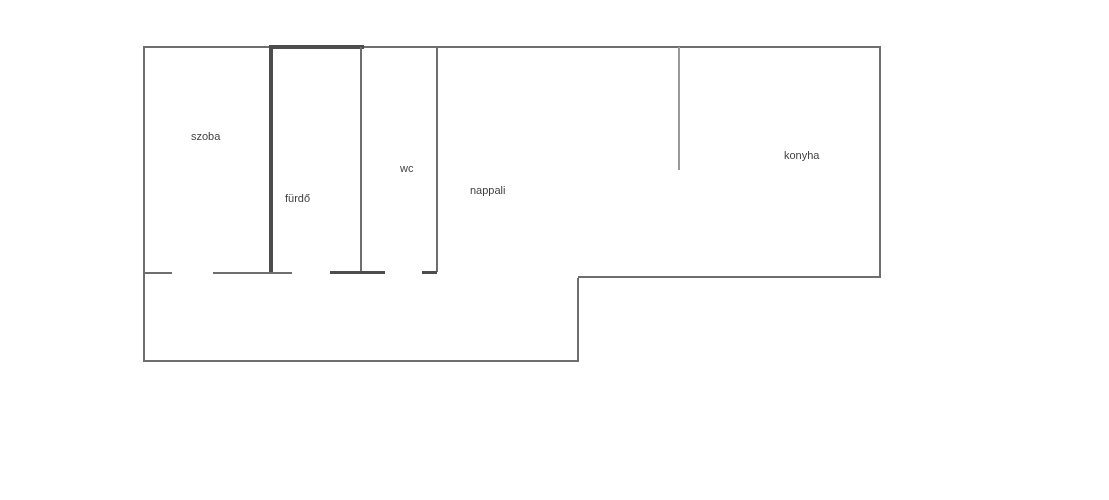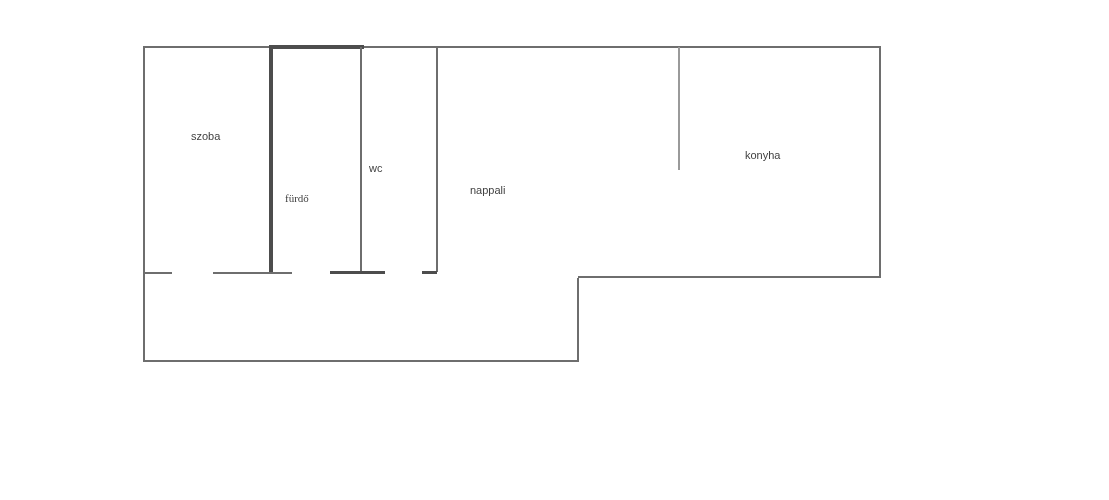--- a/index.html
+++ b/index.html
@@ -61,18 +61,18 @@
   <div class="wall" style="left:879px; top:46px;  width:2px;   height:232px;"></div>
   <div class="wall" style="left:578px; top:276px; width:303px; height:2px;"></div>
   <div class="wall" style="left:144px; top:272px; width:28px;  height:2px;"></div>
   <div class="wall" style="left:213px; top:272px; width:79px;  height:2px;"></div>
   <div class="wall dark" style="left:330px; top:271px; width:55px;  height:3px;"></div>
   <div class="wall dark" style="left:422px; top:271px; width:15px;  height:3px;"></div>
   <div class="wall" style="left:577px; top:278px; width:2px;   height:84px;"></div>
   <div class="wall" style="left:144px; top:360px; width:435px; height:2px;"></div>
 
   <span class="room-label" style="left:191px; top:130px;">szoba</span>
-  <span class="room-label" style="left:285px; top:192px;font-family:Liberation Serif, serif;">fürdő</span>
-  <span class="room-label" style="left:369px; top:162px;">wc</span>
+  <span class="room-label" style="left:285px; top:192px;">fürdő</span>
+  <span class="room-label" style="left:400px; top:162px;">wc</span>
   <span class="room-label" style="left:470px; top:184px;">nappali</span>
-  <span class="room-label" style="left:745px; top:149px;">konyha</span>
+  <span class="room-label" style="left:784px; top:149px;">konyha</span>
 
 </div>
 
 </body></html>

